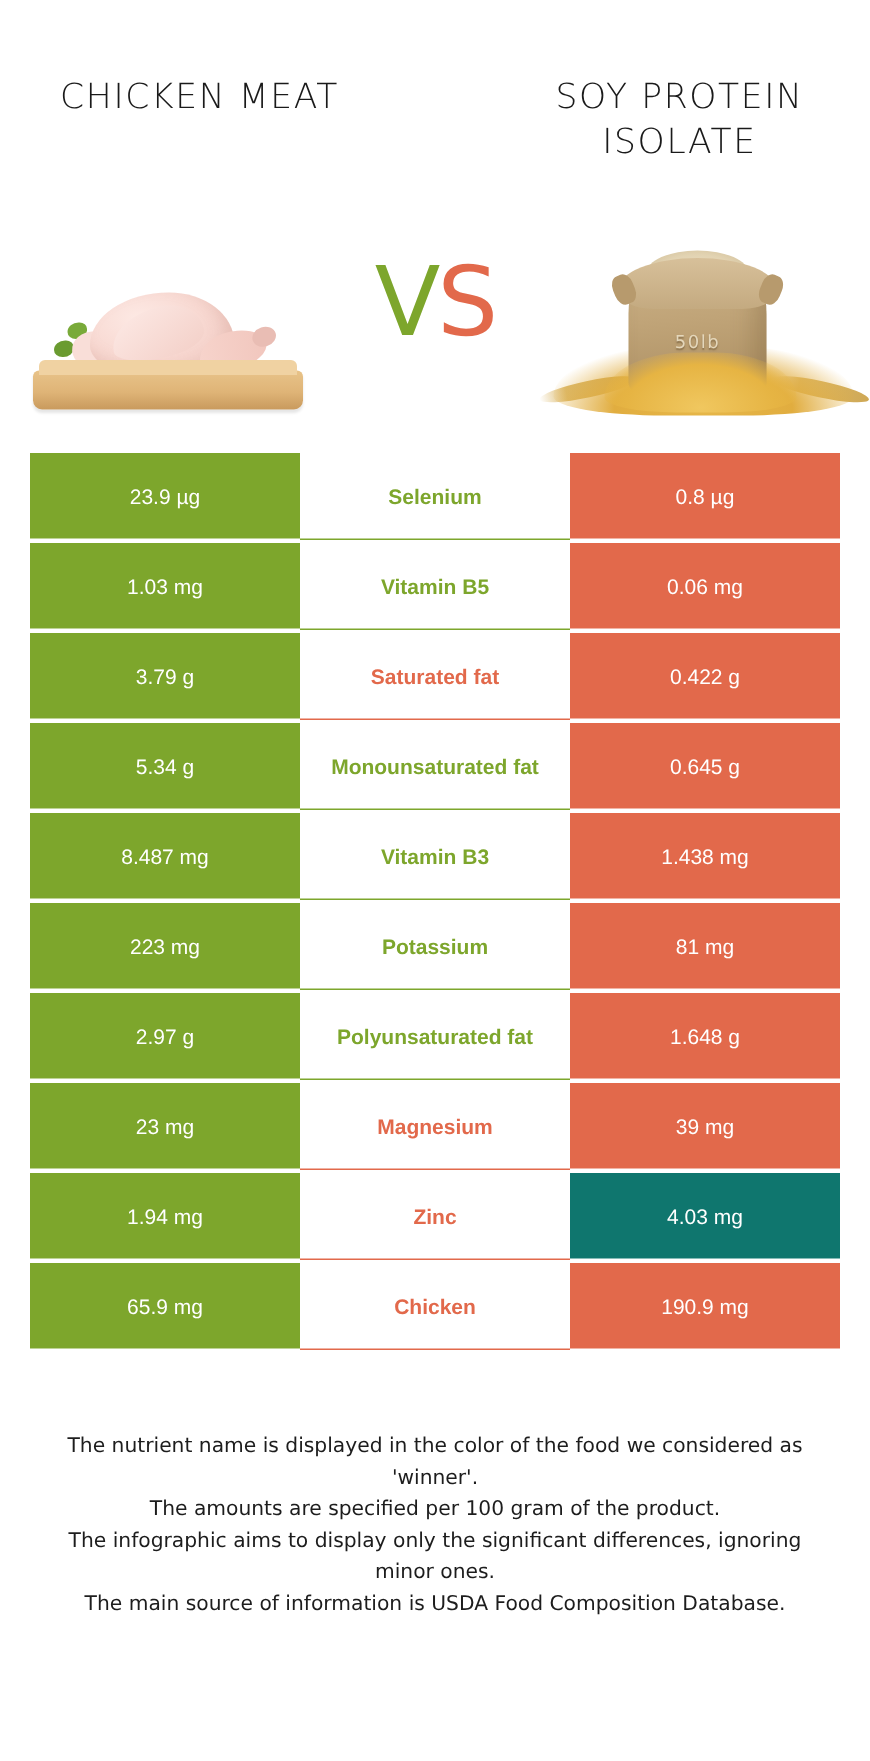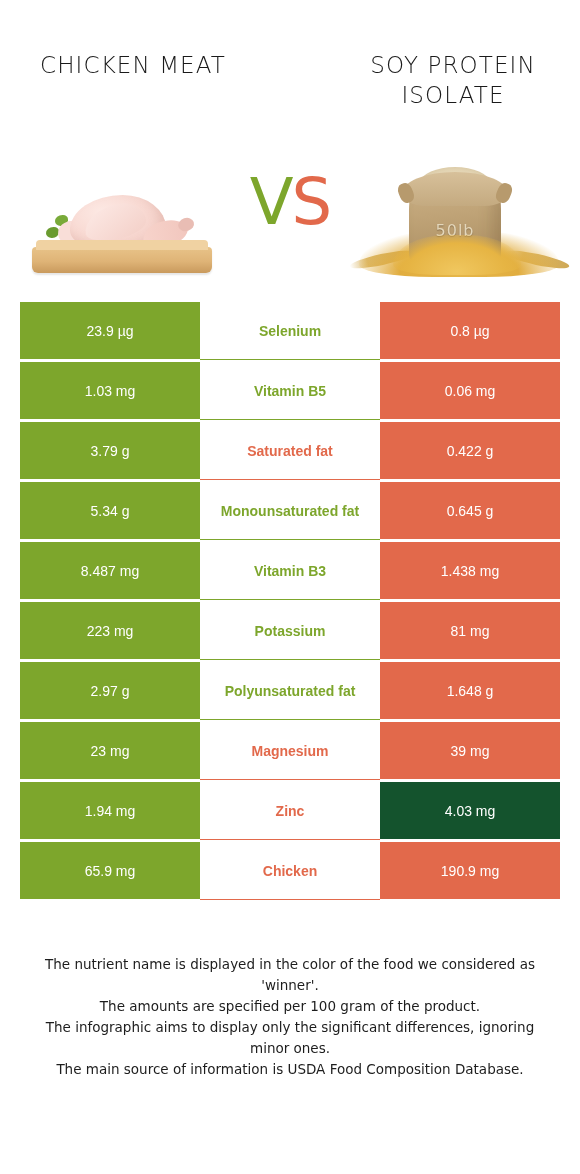--- a/index.html
+++ b/index.html
@@ -41,21 +41,21 @@
   .title-left { margin-left: 8px; }
   .title-right { margin-right: 2px; }
 
   
   .hero {
     position: relative;
     height: 200px;
     display: flex;
     align-items: center;
     justify-content: space-between;
-    padding: 0 14px;
+    padding: 0 4px;
     box-sizing: border-box;
   }
   .product {
     width: 215px;
     height: 190px;
     position: relative;
   }
 
   .vs {
     font-size: 64px;
@@ -232,21 +232,21 @@
     width: 68px;
     height: 30px;
     background: radial-gradient(ellipse at 50% 62%, #efe3c8 0%, #e2d3b2 60%, #cdba92 100%);
     border-radius: 50%;
   }
   .sack-label {
     position: absolute;
     left: 0; right: 0;
     top: 42px;
     text-align: center;
-    font-size: 16px;
+    font-size: 12px;
     letter-spacing: 1px;
     color: #e4d7bb;
     font-family: "DejaVu Sans", "Liberation Sans", sans-serif;
     text-shadow: 0 1px 1px rgba(90,70,40,.5);
   }
   .sack-ear {
     position: absolute;
     top: 4px;
     width: 14px; height: 20px;
     background: #b79a6d;
@@ -395,21 +395,21 @@
       <div class="cell cell-right" style="background: rgb(226, 105, 75);">1.648 g</div>
     </div>
     <div class="row">
       <div class="cell cell-left" style="background: rgb(125, 166, 44);">23 mg</div>
       <div class="cell cell-mid win-right" style="color: rgb(226, 105, 75); border-bottom-color: rgb(226, 105, 75);">Magnesium</div>
       <div class="cell cell-right" style="background: rgb(226, 105, 75);">39 mg</div>
     </div>
     <div class="row">
       <div class="cell cell-left" style="background: rgb(125, 166, 44);">1.94 mg</div>
       <div class="cell cell-mid win-right" style="color: rgb(226, 105, 75); border-bottom-color: rgb(226, 105, 75);">Zinc</div>
-      <div class="cell cell-right" style="background: #14532d;">4.03 mg</div>
+      <div class="cell cell-right" style="background: #0f766e;">4.03 mg</div>
     </div>
     <div class="row">
       <div class="cell cell-left" style="background: rgb(125, 166, 44);">65.9 mg</div>
       <div class="cell cell-mid win-right" style="color: rgb(226, 105, 75); border-bottom-color: rgb(226, 105, 75);">Chicken</div>
       <div class="cell cell-right" style="background: rgb(226, 105, 75);">190.9 mg</div>
     </div>
   </div>
 
 <div class="footer">
   <p>The nutrient name is displayed in the color of the food we considered as 'winner'.</p>

